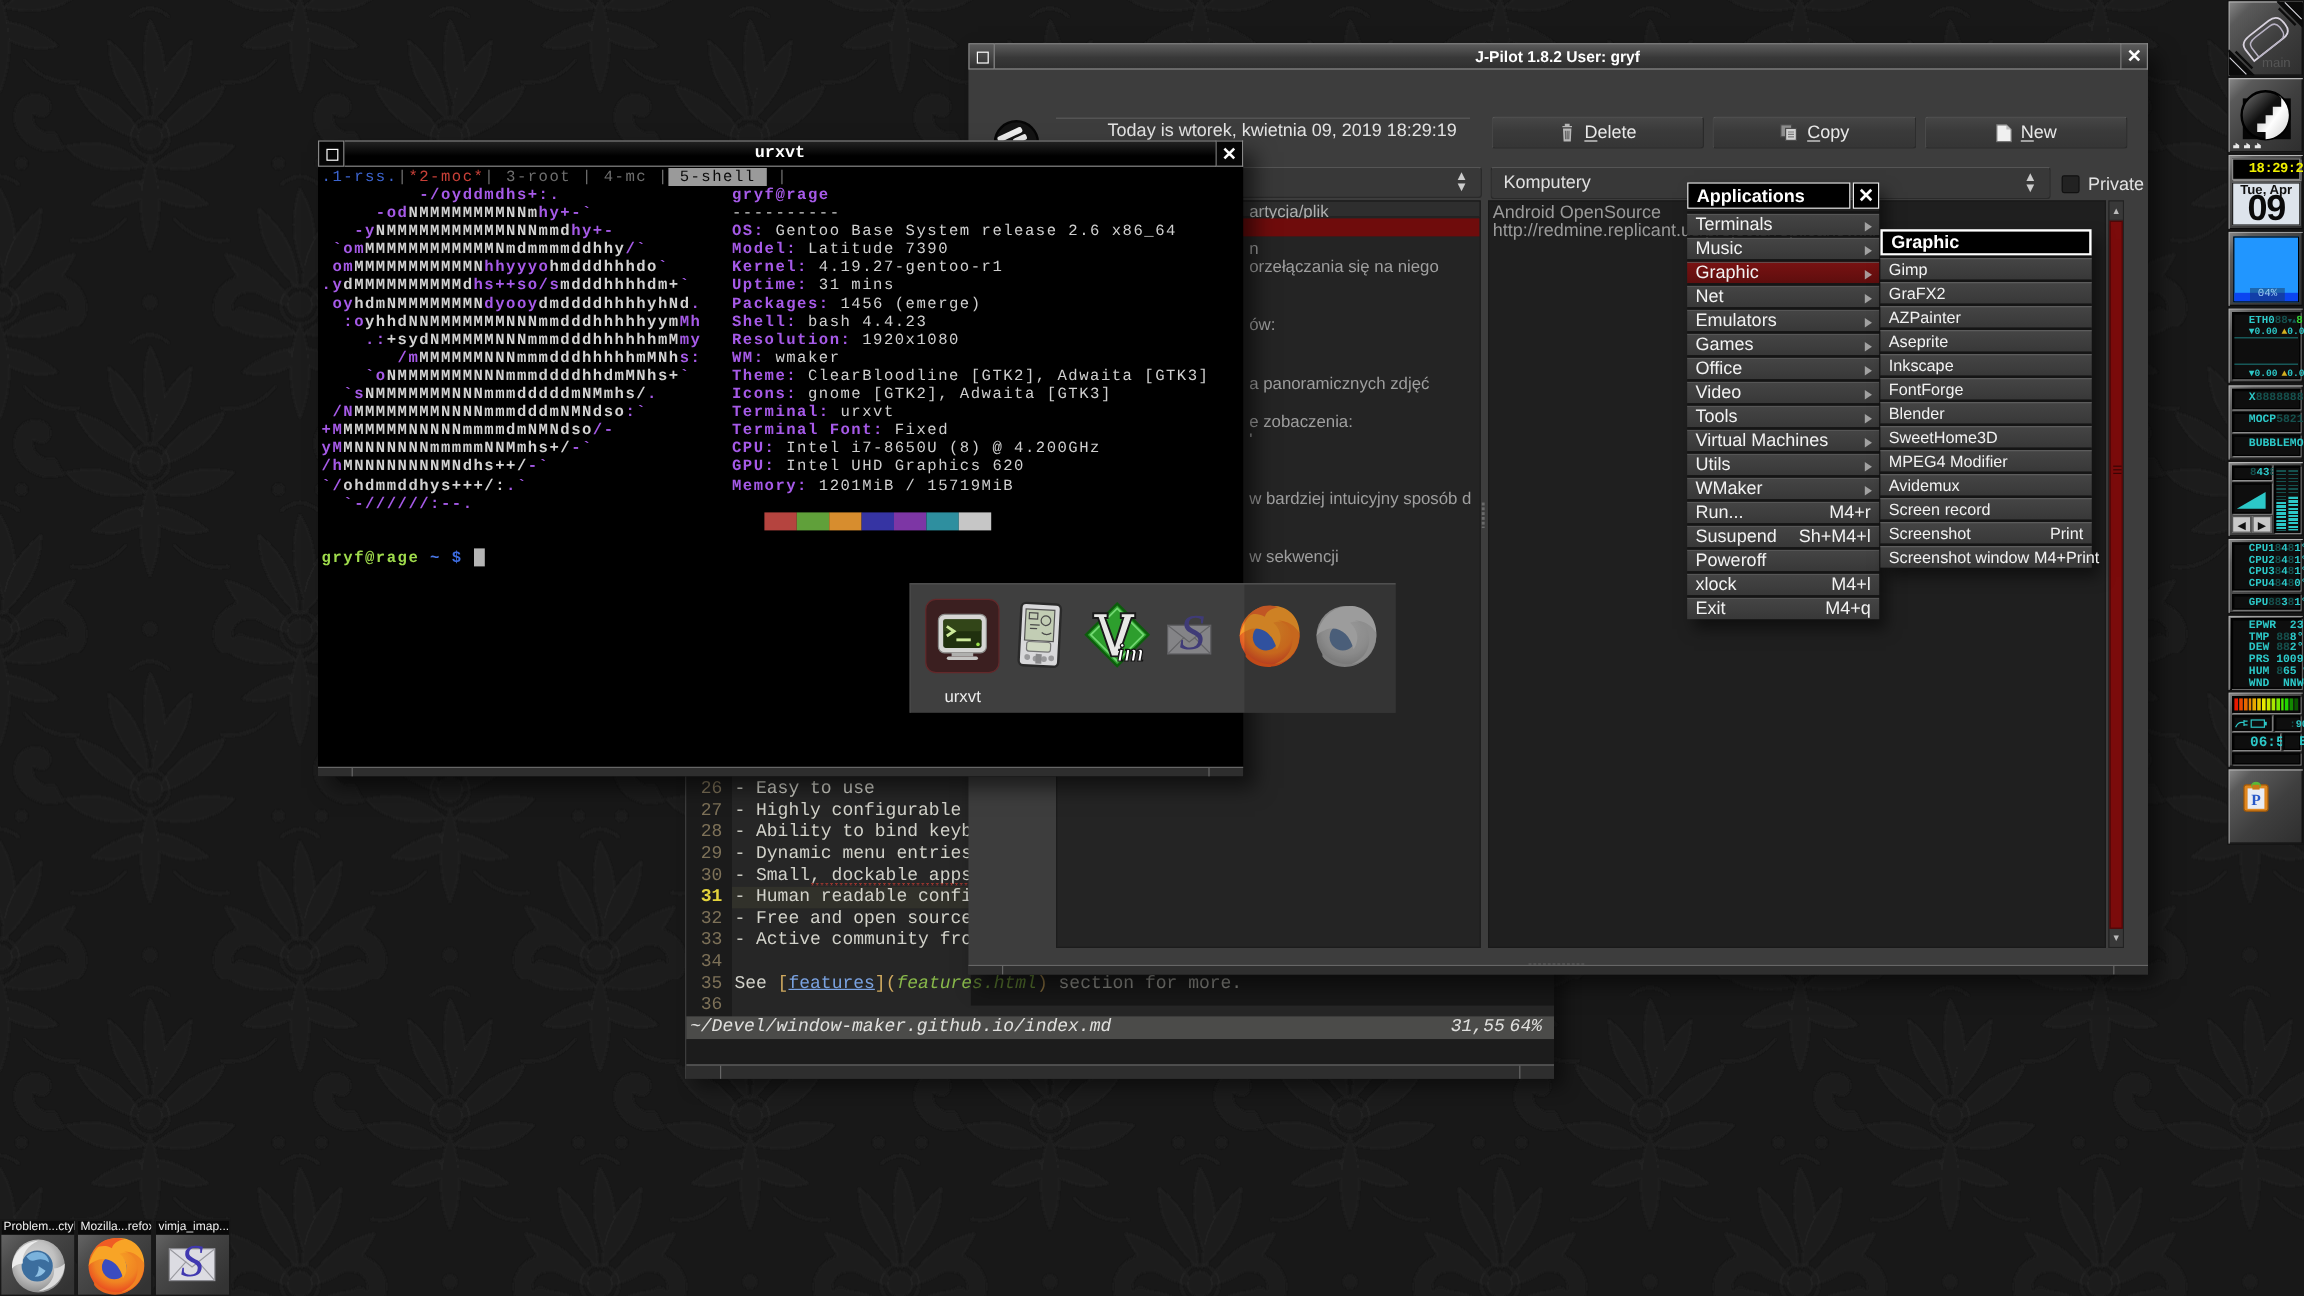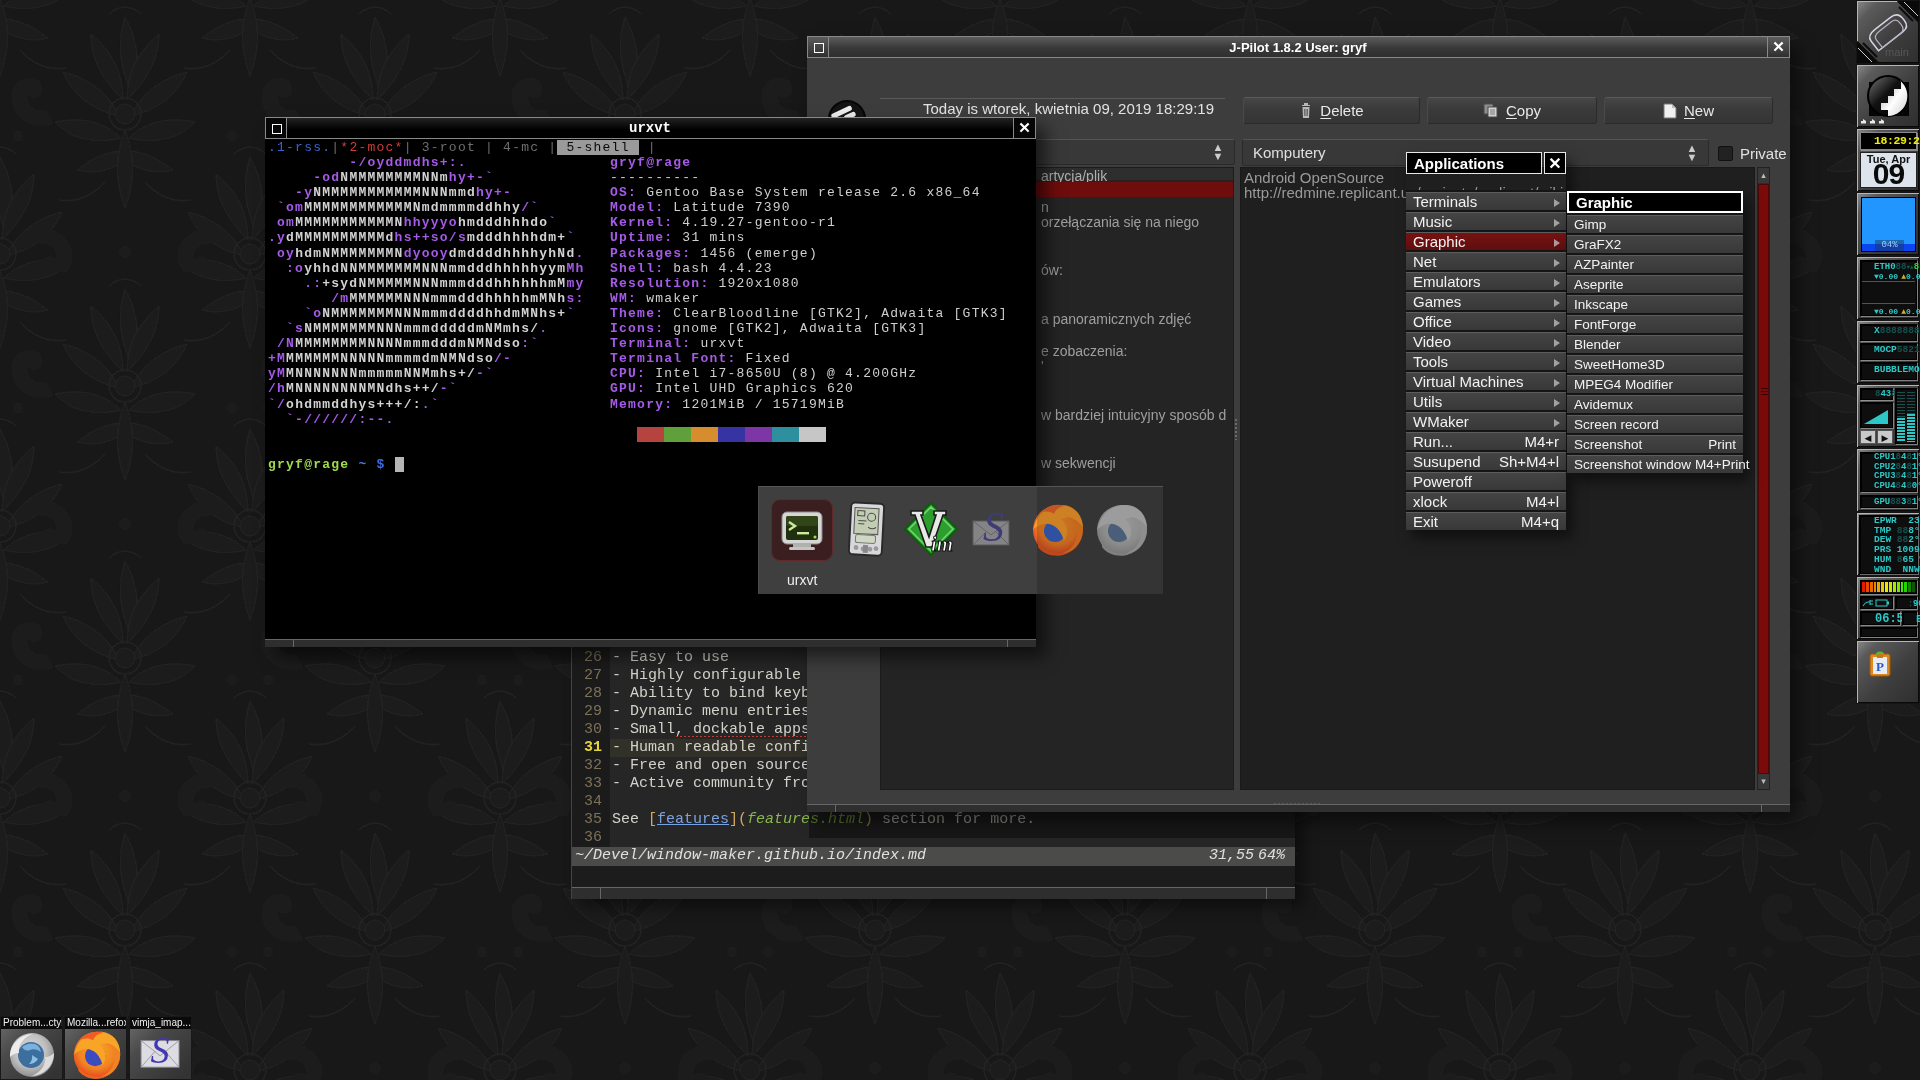--- a/index.html
+++ b/index.html
@@ -381,21 +381,21 @@
     <path d="M2 29 C6 12 18 3 32 4 C44 5 52 15 52 27 C46 18 38 15 30 18 C37 24 38 33 33 40 C30 28 22 21 12 23 C7 25 4 26 2 29 Z" fill="#bcbcbc"></path>
     <path d="M52 27 C52 42 42 53 27 54 C40 50 46 42 46 32 C46 24 42 18 34 16 C42 16 48 20 52 27 Z" fill="#ababab"></path>
     <path d="M7 42 C14 52 30 56 41 49 C32 58 14 56 7 46 Z" fill="#9a9a9a"></path>
   </svg>
   <div class="abs" style="left:28px;top:85px;color:#ececec;font-size:14px;">urxvt</div>
 
   <div class="abs" style="left:278px;top:0;right:0;bottom:0;background:rgba(0,0,0,0.17);"></div>
 </div>
 
 <div id="menu1" class="win" style="left:1406px;top:152px;width:160px;box-shadow:6px 8px 12px rgba(0,0,0,.5);">
-  <div style="display:flex;height:22px;margin-bottom:16px;">
+  <div style="display:flex;height:22px;margin-bottom:2px;">
     <div class="mtitle" style="flex:1;">Applications</div>
     <div style="width:2px;"></div>
     <div class="mtitle" style="width:22px;justify-content:center;padding:0;font-size:16px;">✕</div>
   </div>
   <div class="mitem">Terminals<span class="arr"></span></div>
   <div class="mitem">Music<span class="arr"></span></div>
   <div class="mitem" style="background:linear-gradient(#7a1212,#5e0e0e);">Graphic<span class="arr"></span></div>
   <div class="mitem">Net<span class="arr"></span></div>
   <div class="mitem">Emulators<span class="arr"></span></div>
   <div class="mitem">Games<span class="arr"></span></div>

